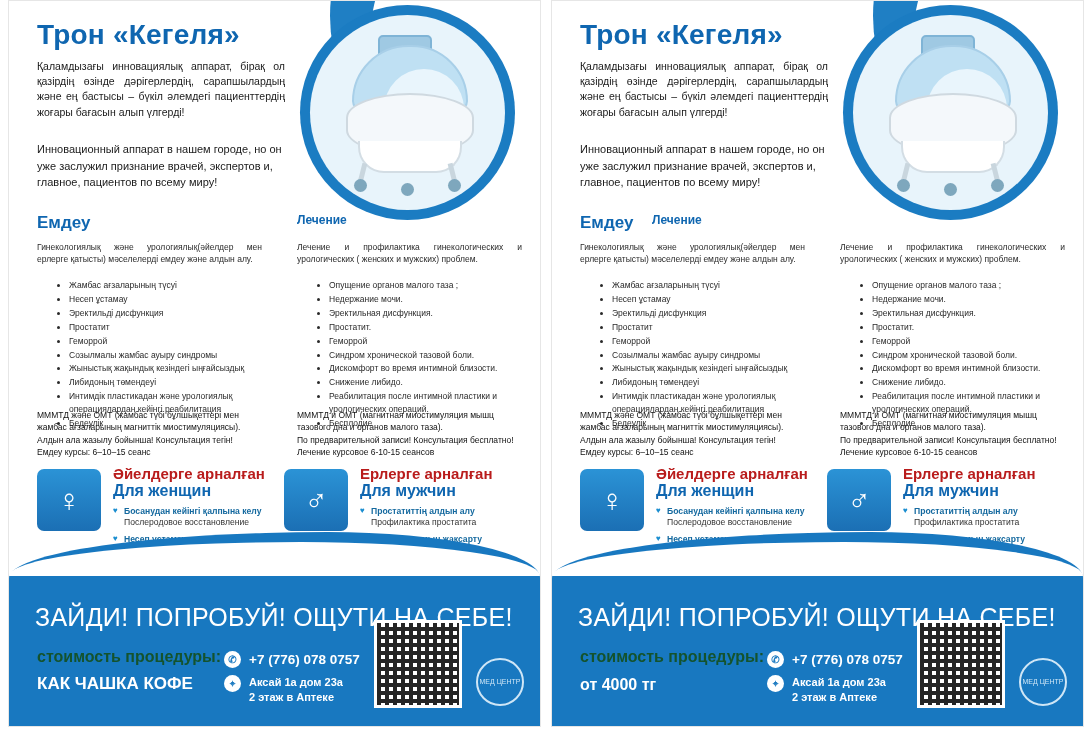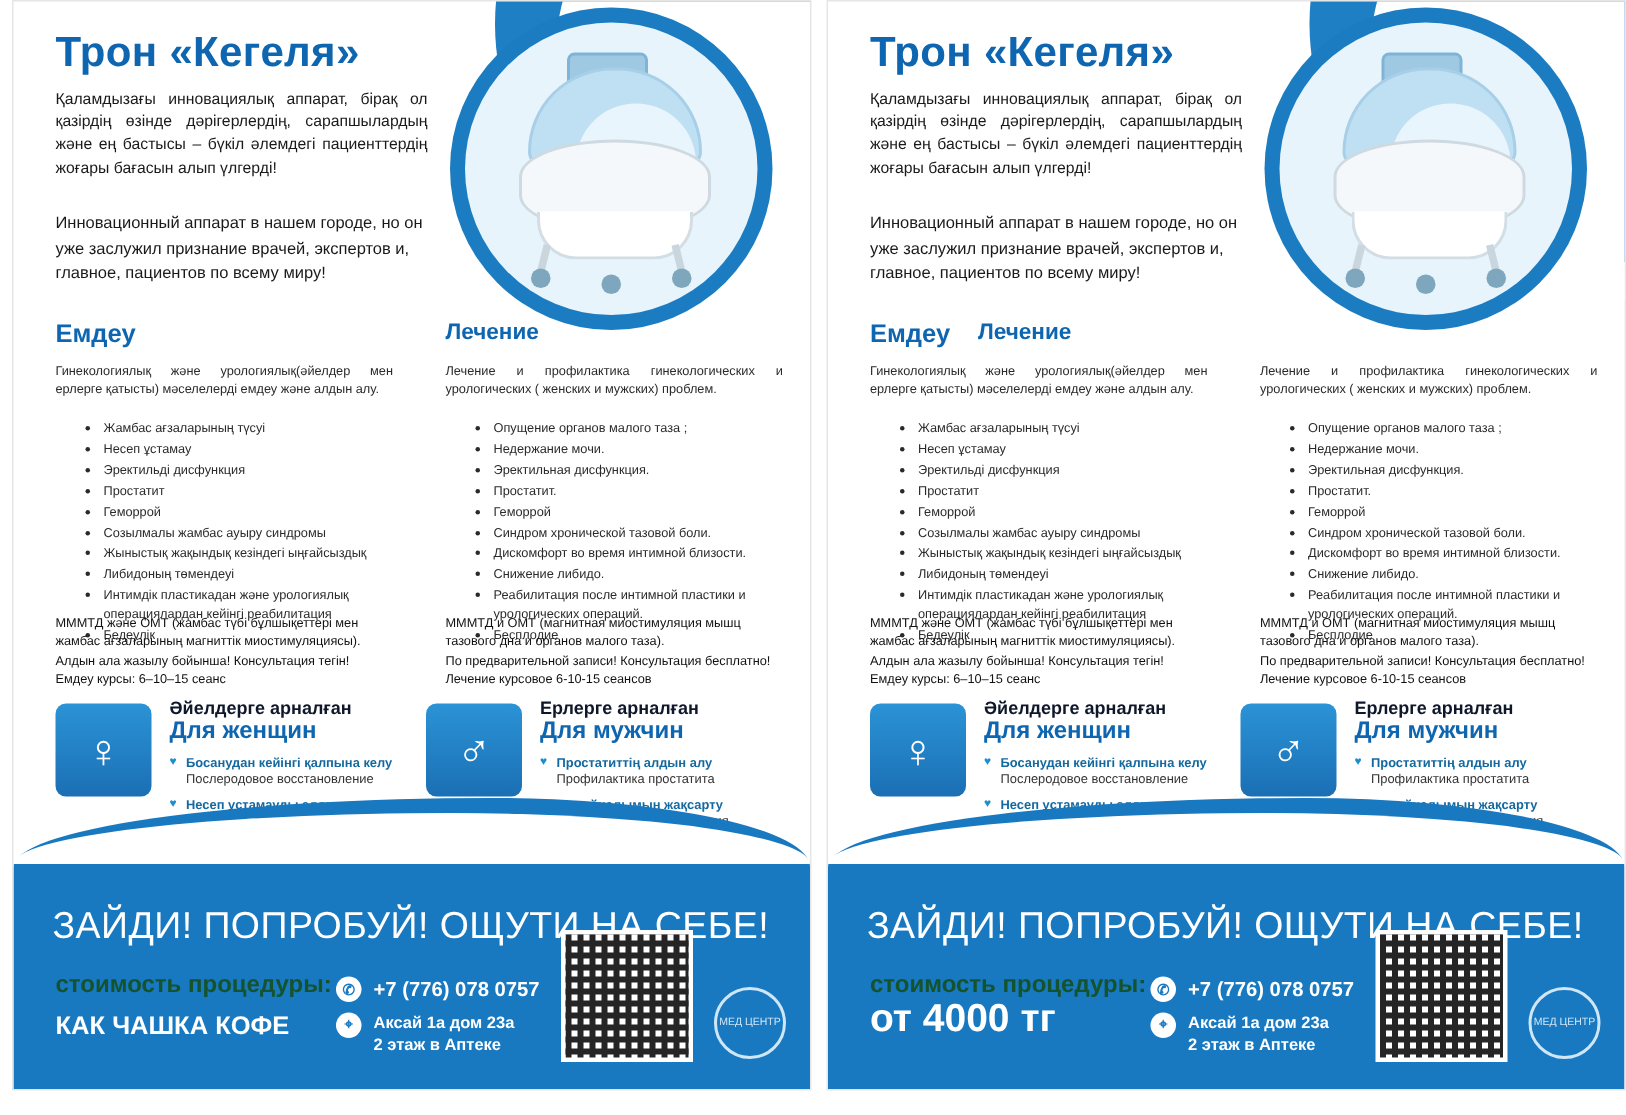--- a/index.html
+++ b/index.html
@@ -35,33 +35,33 @@
   .chair .wheel.l{left:16px;} .chair .wheel.r{left:110px;} .chair .wheel.c{left:63px;top:146px;}
 
   
   .kaspi{position:absolute;right:14px;top:44px;display:flex;align-items:center;gap:7px;}
   .kaspi .paw{width:34px;height:34px;border-radius:50%;background:#c8102e;position:relative;}
   .kaspi .paw:before{content:"";position:absolute;left:9px;top:11px;width:16px;height:13px;border-radius:50% 50% 45% 45%;background:#fff;}
   .kaspi .paw:after{content:"";position:absolute;left:7px;top:5px;width:6px;height:7px;border-radius:50%;background:#fff;box-shadow:9px 0 0 #fff, 4.5px -3px 0 #fff;}
   .kaspi .txt{font-size:26px;font-weight:bold;color:#444;}
 
   .h-kz{position:absolute;font-size:17px;font-weight:bold;color:#0f66b0;}
-  .h-ru{position:absolute;font-size:15px;font-weight:bold;color:#0f66b0;}
+  .h-ru{position:absolute;font-size:12px;font-weight:bold;color:#0f66b0;}
 
   .col-text{position:absolute;font-size:8.5px;line-height:1.42;color:#2a2a2a;text-align:justify;}
   ul.bul{margin:0;padding-left:16px;font-size:8.5px;line-height:1.52;color:#2a2a2a;}
   ul.bul li{margin-bottom:1px;margin-left:10px;}
   .note{position:absolute;font-size:8.5px;line-height:1.45;color:#111;}
   .note b{font-weight:normal;}
 
   
   .gbox{position:absolute;}
   .gicon{position:absolute;width:64px;height:62px;border-radius:7px;background:linear-gradient(180deg,#2b93d6,#1b6fb4);display:flex;align-items:center;justify-content:center;}
   .sym{color:#fff;font-size:31px;line-height:1;font-weight:normal;}
-  .gtitle{font-size:12px;font-weight:bold;color:#0f172a;}
+  .gtitle{font-size:15px;font-weight:bold;color:#b91c1c;}
   .gtitle2{font-size:16px;font-weight:bold;color:#0f66b0;}
   .gitem{font-size:8.6px;line-height:1.32;color:#14699f;margin-bottom:5px;position:relative;padding-left:11px;font-weight:bold;}
   .gitem .sub{font-weight:normal;color:#333;}
   .gitem:before{content:"\2665";position:absolute;left:0;top:0px;color:#1b8ed0;font-size:8px;}
 
   
   .footer{position:absolute;left:0;bottom:0;width:100%;height:148px;background:#1878c0;}
   .wave{position:absolute;left:0;bottom:148px;width:100%;height:46px;background:#1878c0;border-radius:60% 40% 0 0 / 100% 100% 0 0;}
   .wave2{position:absolute;left:0;bottom:150px;width:100%;height:34px;background:#ffffff;border-radius:55% 45% 0 0 / 100% 100% 0 0;}
   .slogan{position:absolute;left:26px;bottom:94px;font-size:25px;font-weight:normal;color:#ffffff;letter-spacing:.3px;white-space:nowrap;}
@@ -319,21 +319,21 @@
         <div class="gitem"><span>Түнгі несепке бару жиілігін азайту</span><br><span class="sub">Уменьшение ночных позывов к мочеиспусканию</span></div>
       </div>
     </div>
 
     <div class="footer"></div>
     <div class="wave"></div>
     <div class="wave2"></div>
 
     <div class="slogan">ЗАЙДИ! ПОПРОБУЙ!  ОЩУТИ НА СЕБЕ!</div>
     <div class="price-label">стоимость процедуры:</div>
-    <div class="price-val" style="font-size:26px;">от 4000 тг</div>
+    <div class="price-val" style="font-size:16px;">от 4000 тг</div>
 
     <div class="contact">
       <span class="ico-c">✆</span>
       <span>+7 (776) 078 0757</span>
     </div>
     <div class="addr">
       <span class="ico-c">⌖</span>
       <span><span>Аксай 1а дом 23а</span><br><span>2 этаж в Аптеке</span></span>
     </div>
 

